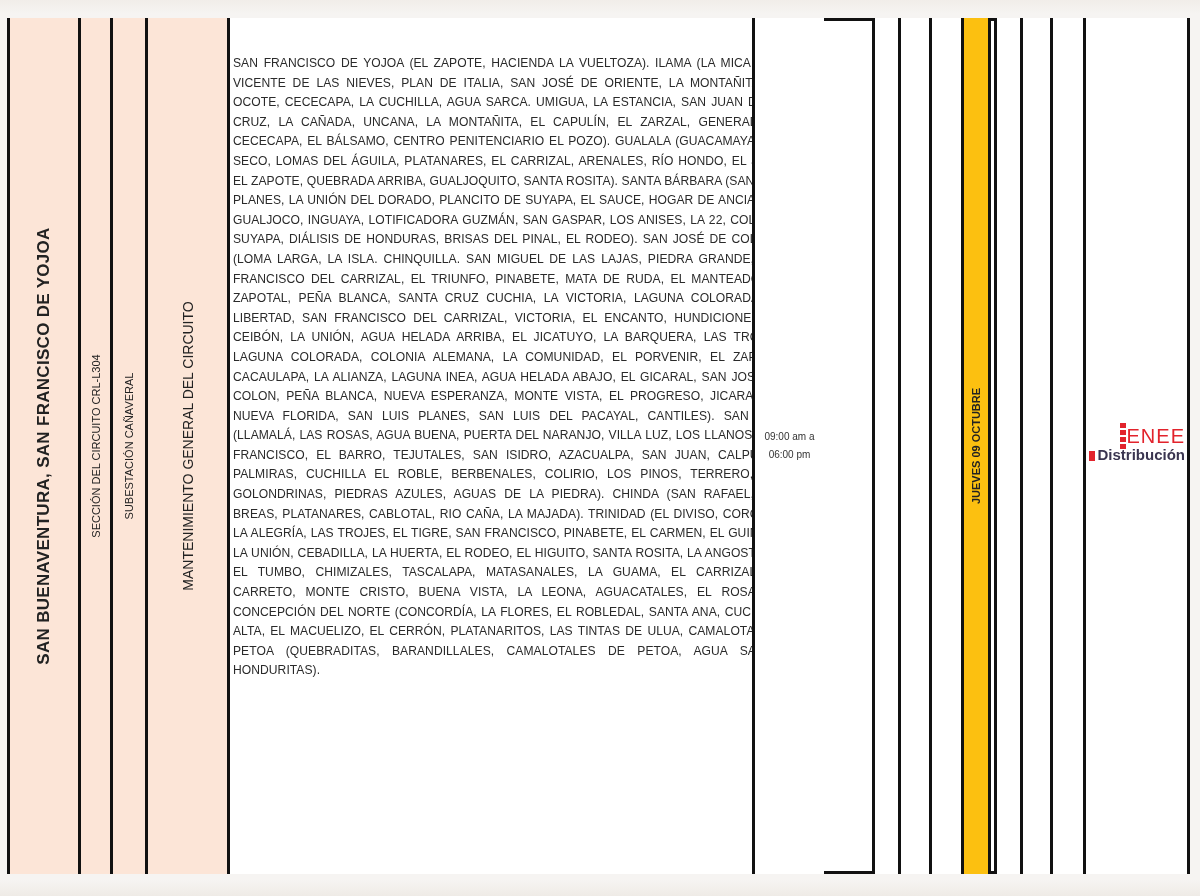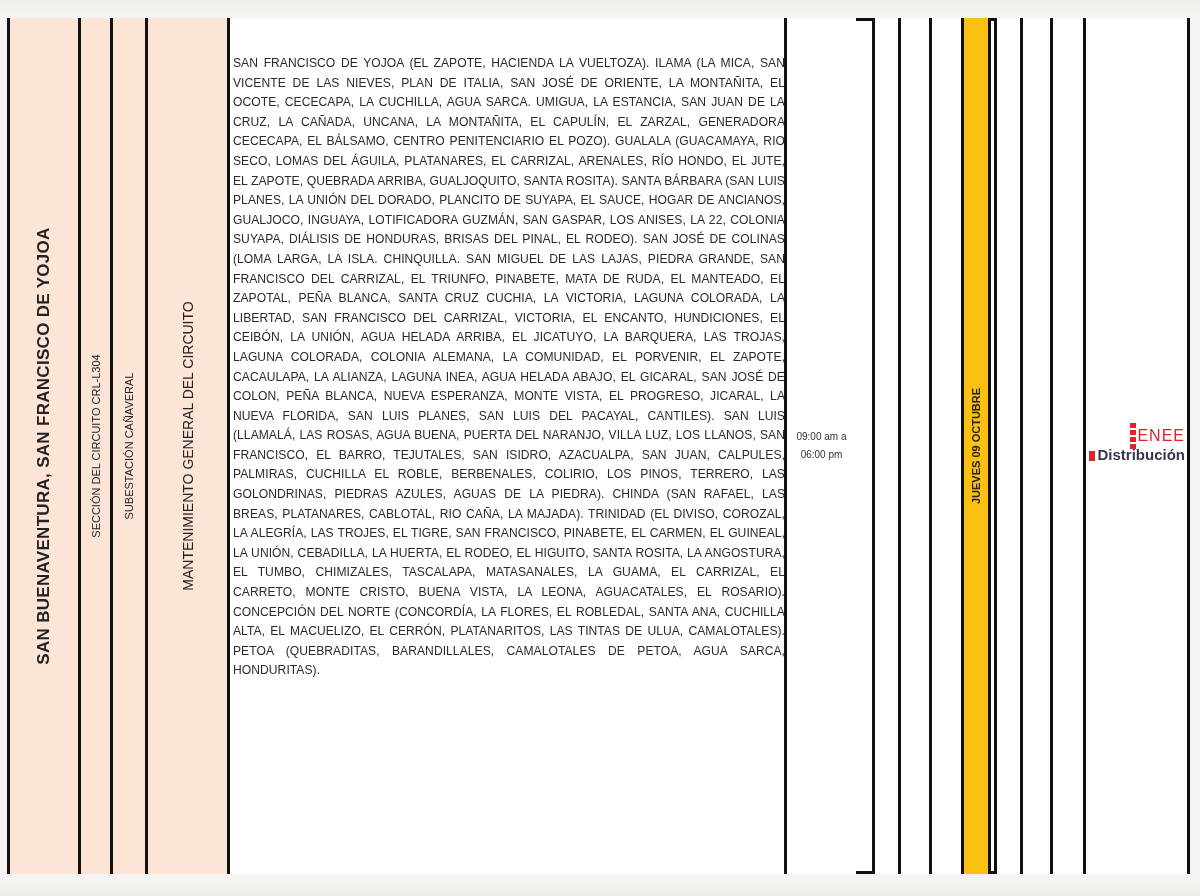--- a/index.html
+++ b/index.html
@@ -34,21 +34,21 @@
     position: absolute; left: 3px; top: 36px; width: 552px;
     padding: 0 0 0 0;
     font-size: 12.1px; line-height: 19.6px; color: #2a2a2a;
     text-align: justify; letter-spacing: 0.05px;
   }
   .schedule {
     position: absolute; left: 0; right: 0; top: 410px;
     text-align: center; font-size: 10px; line-height: 18px; color: #333;
   }
   .logo { position: absolute; left: 0; right: 0; top: 405px; text-align: right; padding-right: 2px; }
-  .logo .enee { font-size: 16px; color: #e2232c; font-weight: normal; letter-spacing: 1px; line-height: 26px; }
+  .logo .enee { font-size: 20px; color: #e2232c; font-weight: normal; letter-spacing: 1px; line-height: 26px; }
   .logo .mark { display: inline-block; width: 6px; height: 26px; vertical-align: top; margin-right: 1px;
     background: repeating-linear-gradient(180deg, #e2232c 0 5px, #fff 5px 7px); }
   .logo .dist { font-size: 15px; font-weight: bold; color: #3a3550; line-height: 12px; }
   .logo .dist-mark { display: inline-block; width: 6px; height: 10px; background: #e2232c; vertical-align: middle; margin-right: 2px; }
 </style>
 </head>
 <body>
 
 <div class="grid"></div>
 
@@ -62,21 +62,21 @@
   <div class="vtext v-small">SUBESTACIÓN CAÑAVERAL</div>
 </div>
 <div class="col peach" style="left:145px;width:82px;">
   <div class="vtext v-med">MANTENIMIENTO GENERAL DEL CIRCUITO</div>
 </div>
 
 <div class="col white" style="left:227px;width:557px;">
   <div class="places">SAN FRANCISCO DE YOJOA (EL ZAPOTE, HACIENDA LA VUELTOZA). ILAMA (LA MICA, SAN VICENTE DE LAS NIEVES, PLAN DE ITALIA, SAN JOSÉ DE ORIENTE, LA MONTAÑITA, EL OCOTE, CECECAPA, LA CUCHILLA, AGUA SARCA. UMIGUA, LA ESTANCIA, SAN JUAN DE LA CRUZ, LA CAÑADA, UNCANA, LA MONTAÑITA, EL CAPULÍN, EL ZARZAL, GENERADORA CECECAPA, EL BÁLSAMO, CENTRO PENITENCIARIO EL POZO). GUALALA (GUACAMAYA, RIO SECO, LOMAS DEL ÁGUILA, PLATANARES, EL CARRIZAL, ARENALES, RÍO HONDO, EL JUTE, EL ZAPOTE, QUEBRADA ARRIBA, GUALJOQUITO, SANTA ROSITA). SANTA BÁRBARA (SAN LUIS PLANES, LA UNIÓN DEL DORADO, PLANCITO DE SUYAPA, EL SAUCE, HOGAR DE ANCIANOS, GUALJOCO, INGUAYA, LOTIFICADORA GUZMÁN, SAN GASPAR, LOS ANISES, LA 22, COLONIA SUYAPA, DIÁLISIS DE HONDURAS, BRISAS DEL PINAL, EL RODEO). SAN JOSÉ DE COLINAS (LOMA LARGA, LA ISLA. CHINQUILLA. SAN MIGUEL DE LAS LAJAS, PIEDRA GRANDE, SAN FRANCISCO DEL CARRIZAL, EL TRIUNFO, PINABETE, MATA DE RUDA, EL MANTEADO, EL ZAPOTAL, PEÑA BLANCA, SANTA CRUZ CUCHIA, LA VICTORIA, LAGUNA COLORADA, LA LIBERTAD, SAN FRANCISCO DEL CARRIZAL, VICTORIA, EL ENCANTO, HUNDICIONES, EL CEIBÓN, LA UNIÓN, AGUA HELADA ARRIBA, EL JICATUYO, LA BARQUERA, LAS TROJAS, LAGUNA COLORADA, COLONIA ALEMANA, LA COMUNIDAD, EL PORVENIR, EL ZAPOTE, CACAULAPA, LA ALIANZA, LAGUNA INEA, AGUA HELADA ABAJO, EL GICARAL, SAN JOSÉ DE COLON, PEÑA BLANCA, NUEVA ESPERANZA, MONTE VISTA, EL PROGRESO, JICARAL, LA NUEVA FLORIDA, SAN LUIS PLANES, SAN LUIS DEL PACAYAL, CANTILES). SAN LUIS (LLAMALÁ, LAS ROSAS, AGUA BUENA, PUERTA DEL NARANJO, VILLA LUZ, LOS LLANOS, SAN FRANCISCO, EL BARRO, TEJUTALES, SAN ISIDRO, AZACUALPA, SAN JUAN, CALPULES, PALMIRAS, CUCHILLA EL ROBLE, BERBENALES, COLIRIO, LOS PINOS, TERRERO, LAS GOLONDRINAS, PIEDRAS AZULES, AGUAS DE LA PIEDRA). CHINDA (SAN RAFAEL, LAS BREAS, PLATANARES, CABLOTAL, RIO CAÑA, LA MAJADA). TRINIDAD (EL DIVISO, COROZAL, LA ALEGRÍA, LAS TROJES, EL TIGRE, SAN FRANCISCO, PINABETE, EL CARMEN, EL GUINEAL, LA UNIÓN, CEBADILLA, LA HUERTA, EL RODEO, EL HIGUITO, SANTA ROSITA, LA ANGOSTURA, EL TUMBO, CHIMIZALES, TASCALAPA, MATASANALES, LA GUAMA, EL CARRIZAL, EL CARRETO, MONTE CRISTO, BUENA VISTA, LA LEONA, AGUACATALES, EL ROSARIO). CONCEPCIÓN DEL NORTE (CONCORDÍA, LA FLORES, EL ROBLEDAL, SANTA ANA, CUCHILLA ALTA, EL MACUELIZO, EL CERRÓN, PLATANARITOS, LAS TINTAS DE ULUA, CAMALOTALES). PETOA (QUEBRADITAS, BARANDILLALES, CAMALOTALES DE PETOA, AGUA SARCA, HONDURITAS).</div>
 </div>
 
-<div class="col white" style="left:784px;width:72px;">
+<div class="col white" style="left:752px;width:72px;">
   <div class="schedule">
     <div>09:00 am a</div>
     <div>06:00 pm</div>
   </div>
 </div>
 
 <div class="col white" style="left:872px;width:26px;"></div>
 <div class="col white" style="left:898px;width:31px;"></div>
 <div class="col white" style="left:929px;width:32px;"></div>
 

